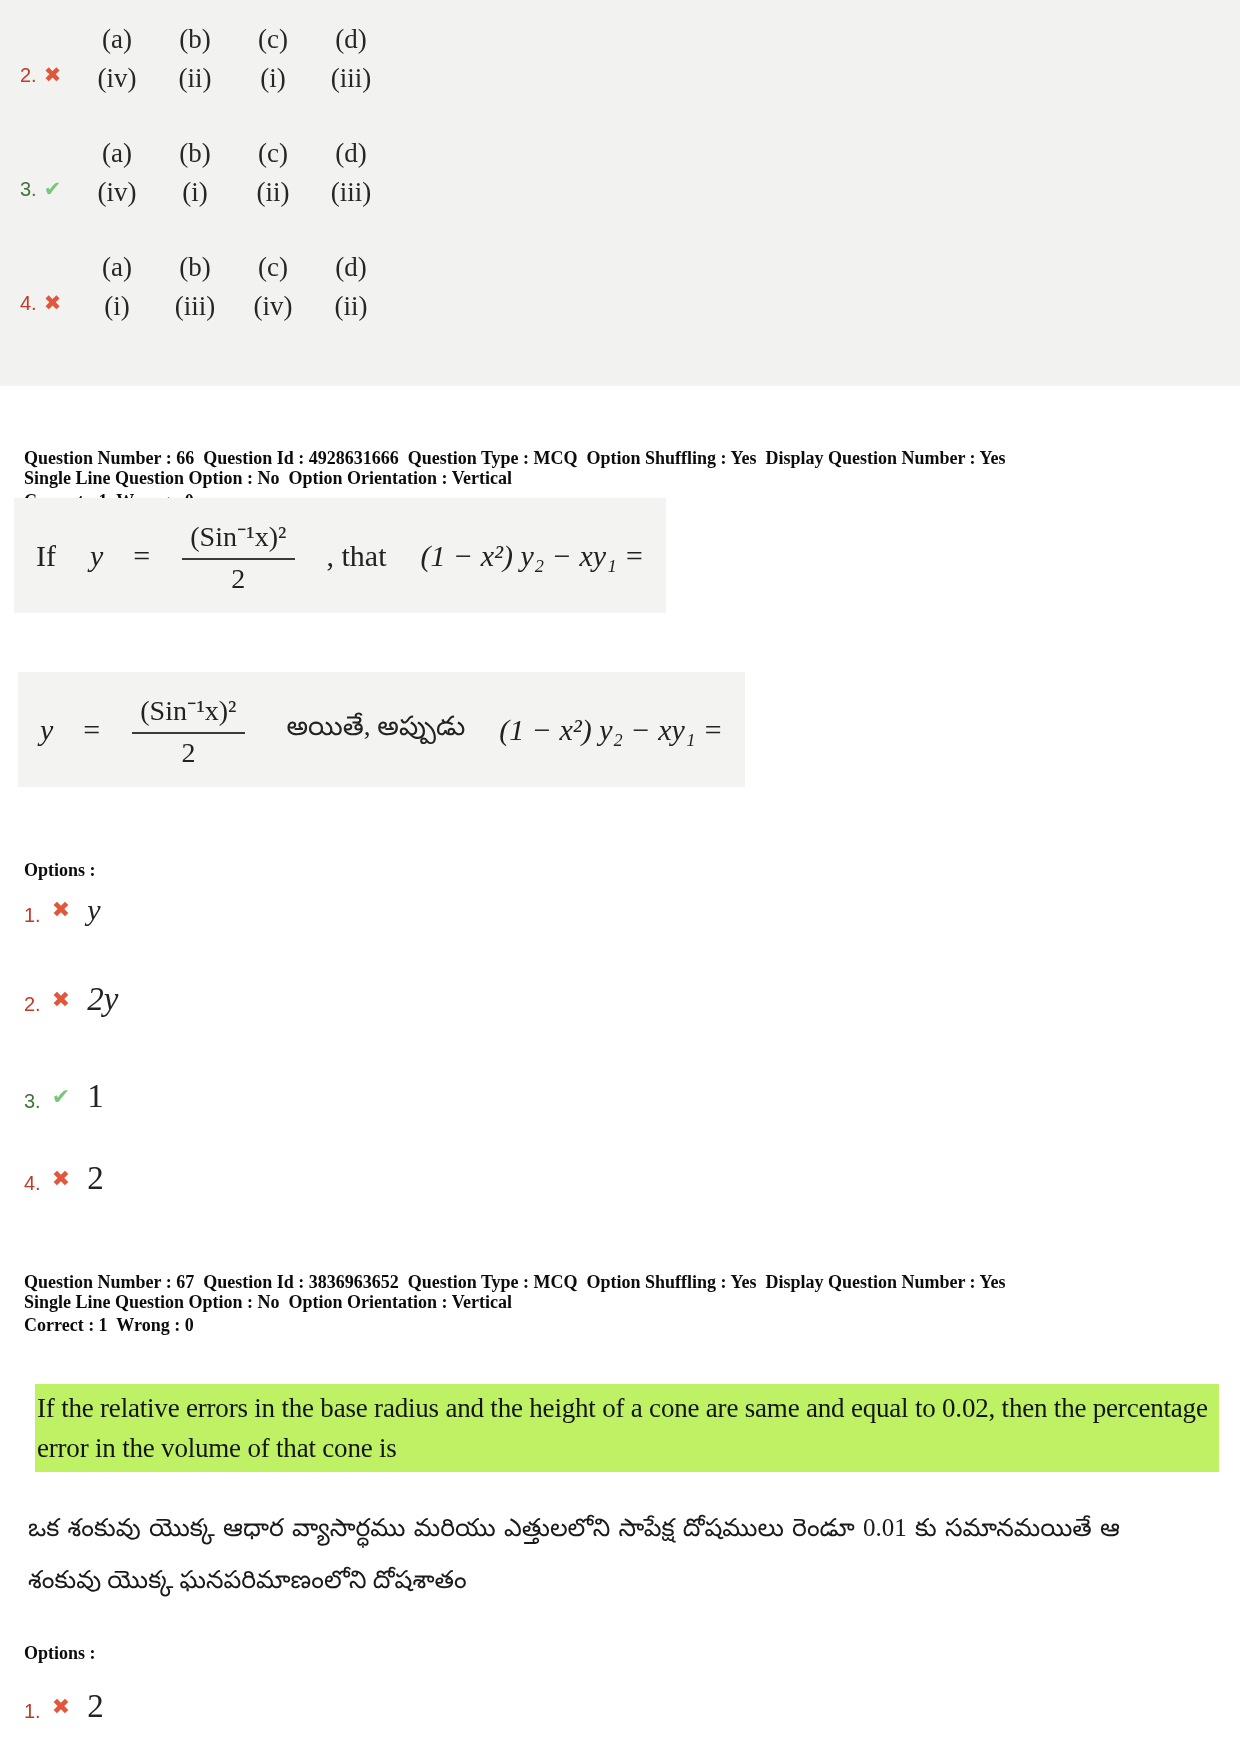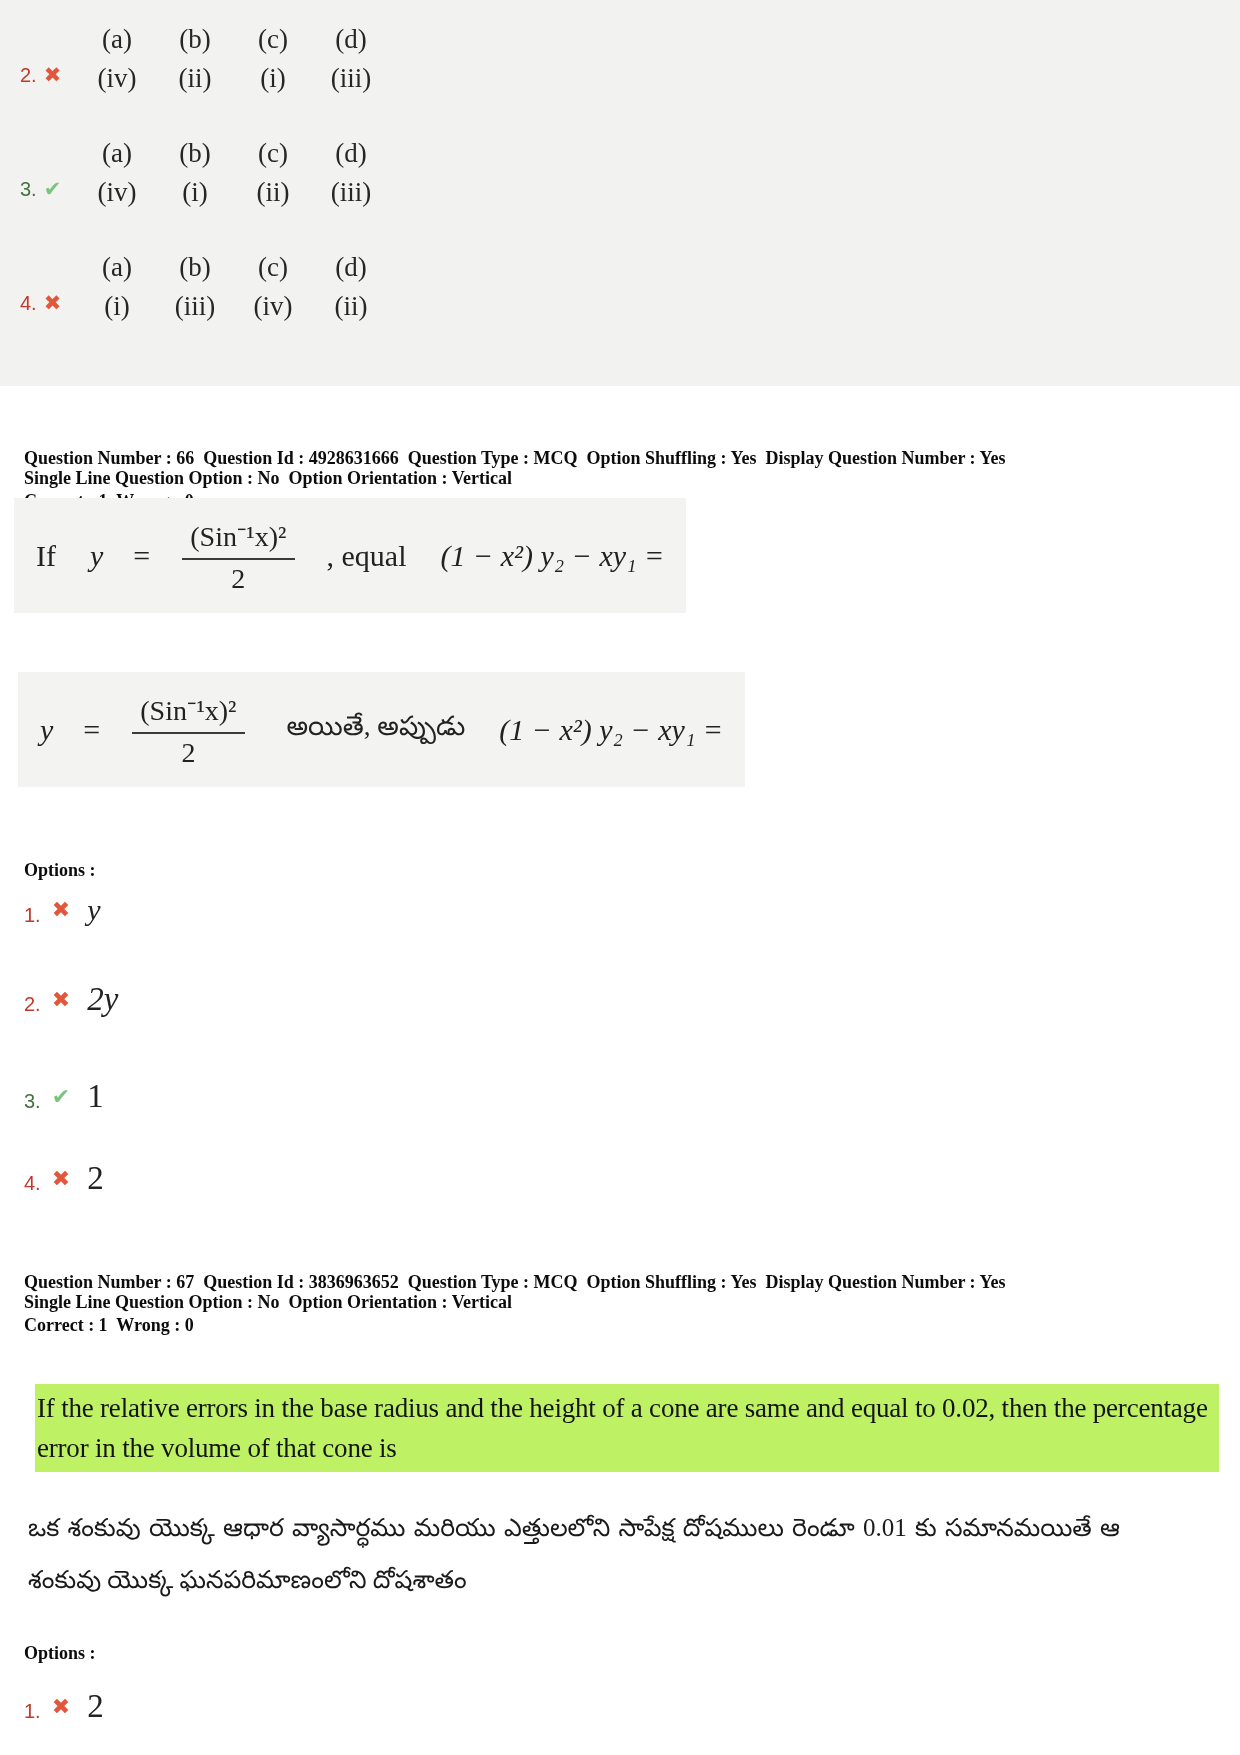--- a/index.html
+++ b/index.html
@@ -142,21 +142,21 @@
 </div>
 
 <div class="abs formula f-en">
   <span class="roman">If</span>
   <span class="ital gap">y</span>
   <span class="roman" style="margin-left:6px;">=</span>
   <span class="frac">
     <span class="fnum">(Sin⁻¹x)²</span>
     <span class="fden">2</span>
   </span>
-  <span class="roman">, equal</span>
+  <span class="roman">, that</span>
   <span class="ital gap">(1 − x²) y₂ − xy₁ =</span>
 </div>
 
 <div class="abs formula f-te">
   <span class="ital">y</span>
   <span class="roman" style="margin-left:6px;">=</span>
   <span class="frac">
     <span class="fnum">(Sin⁻¹x)²</span>
     <span class="fden">2</span>
   </span>

